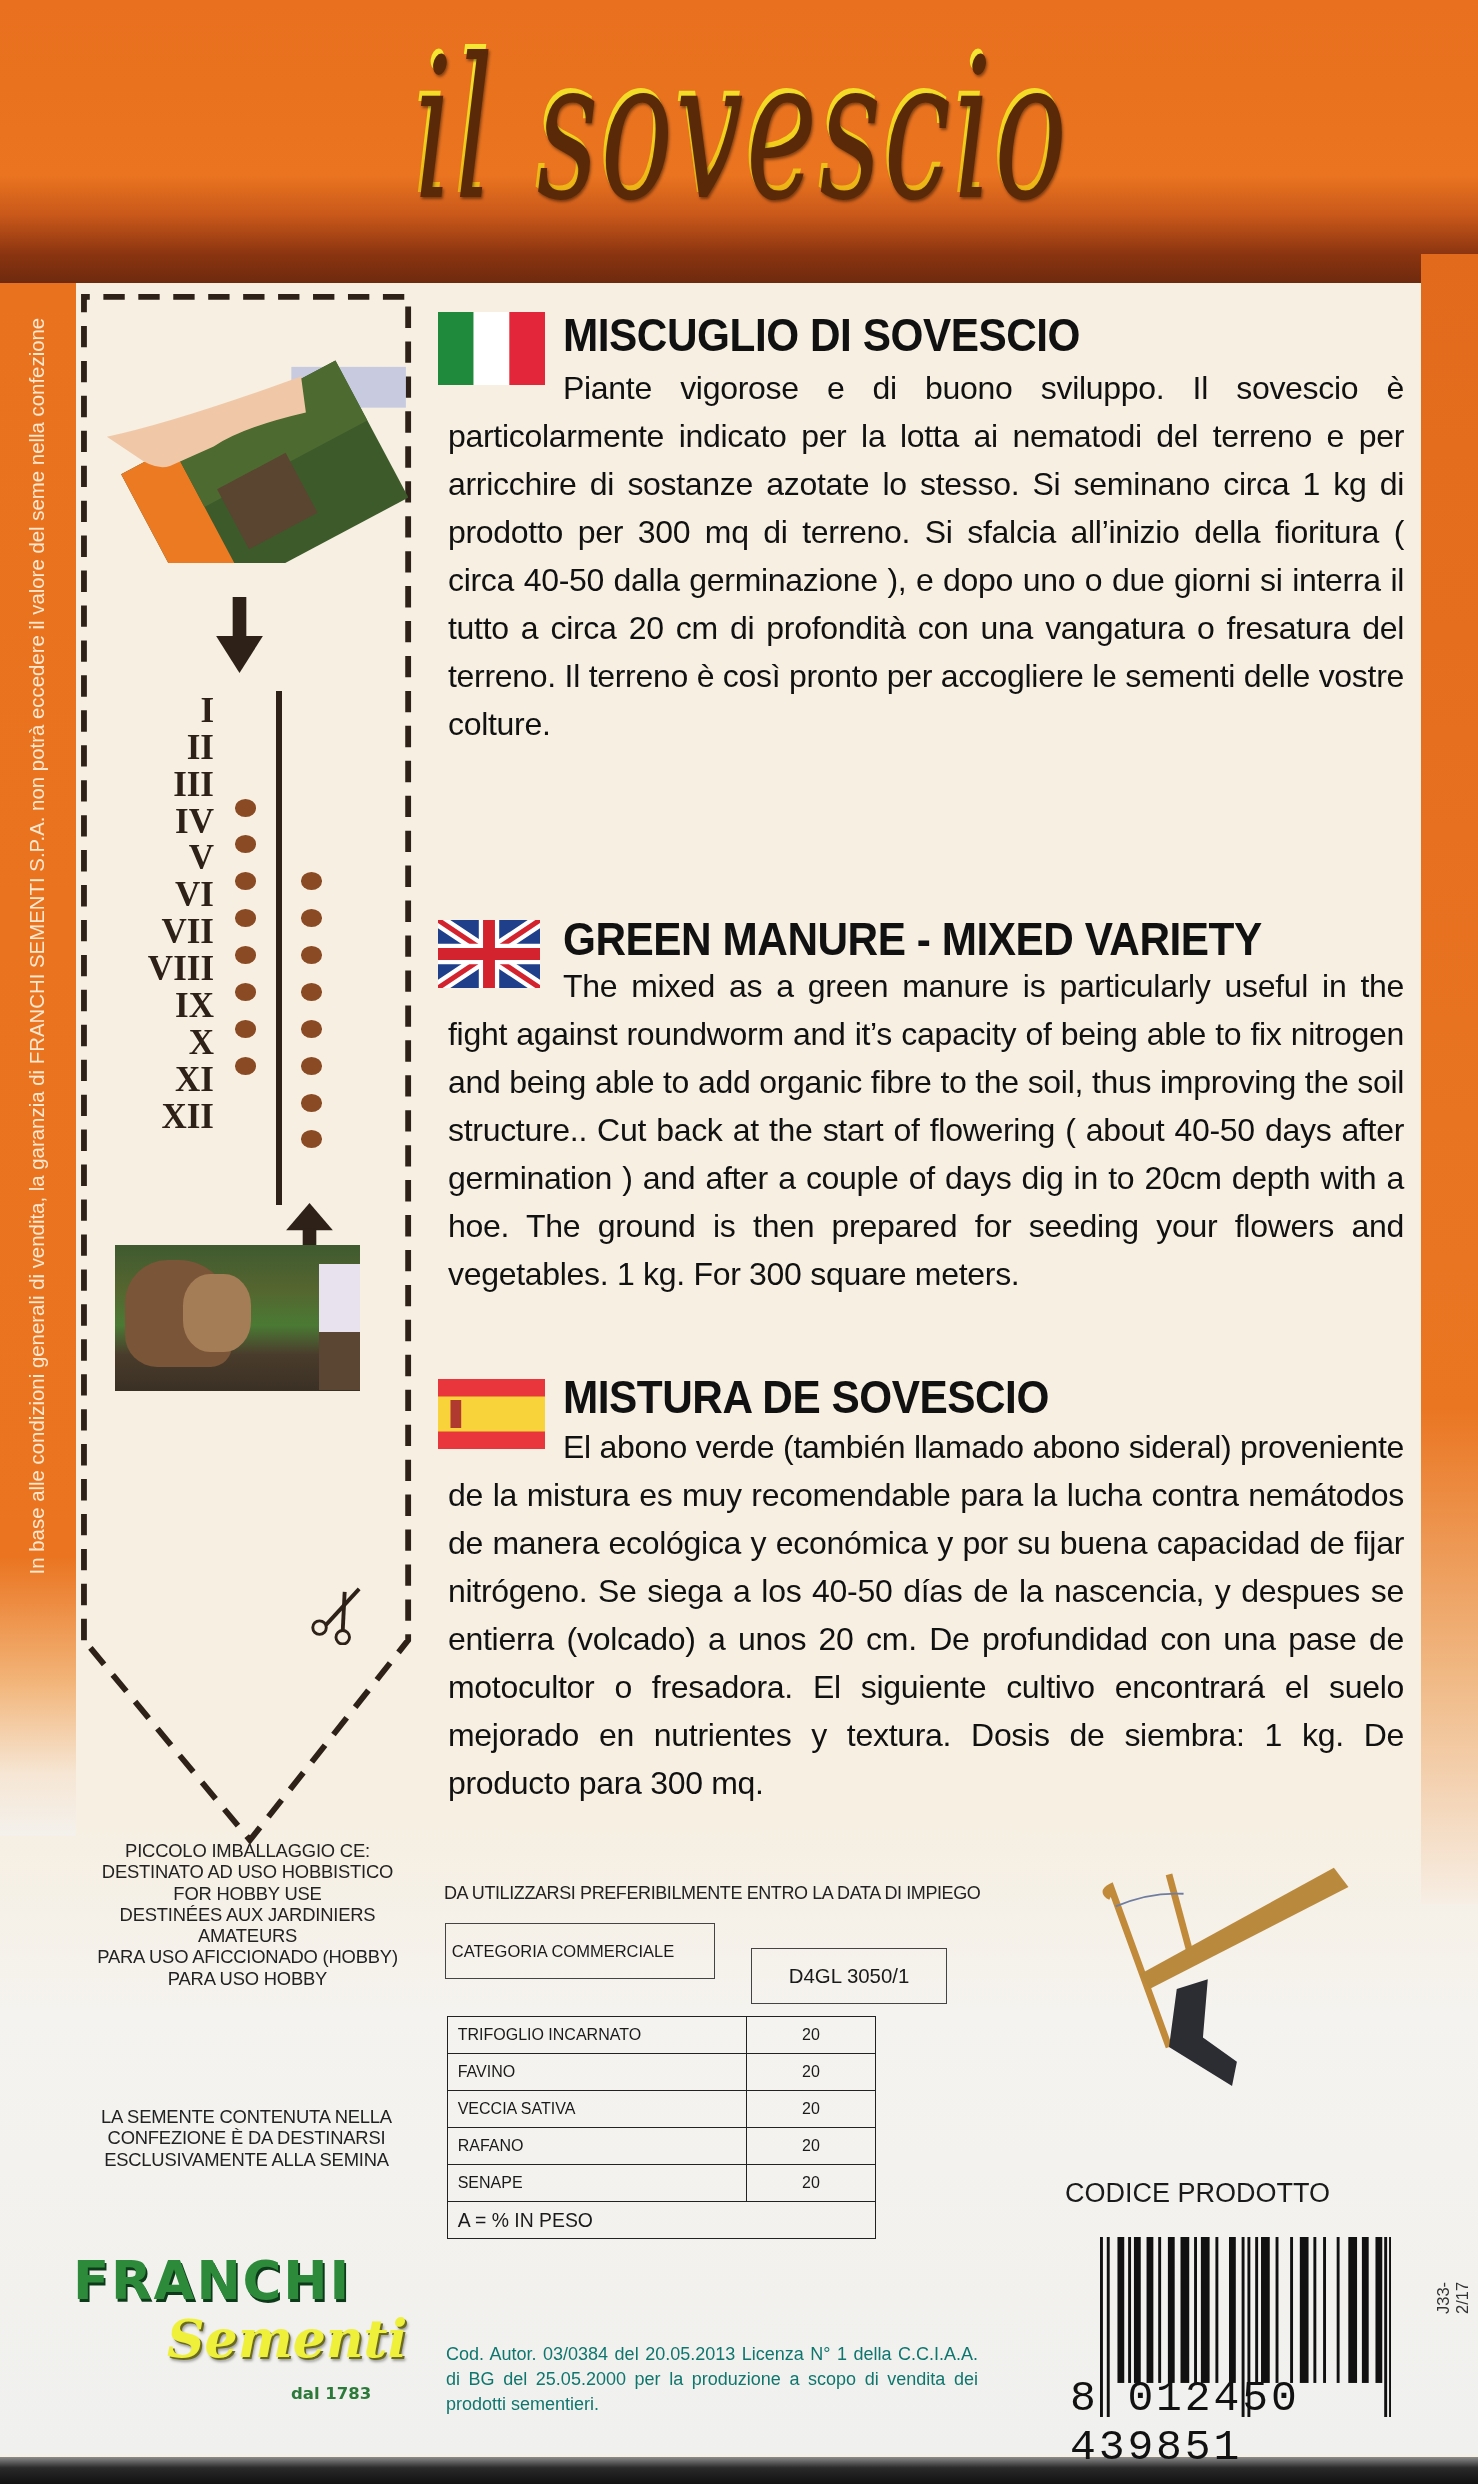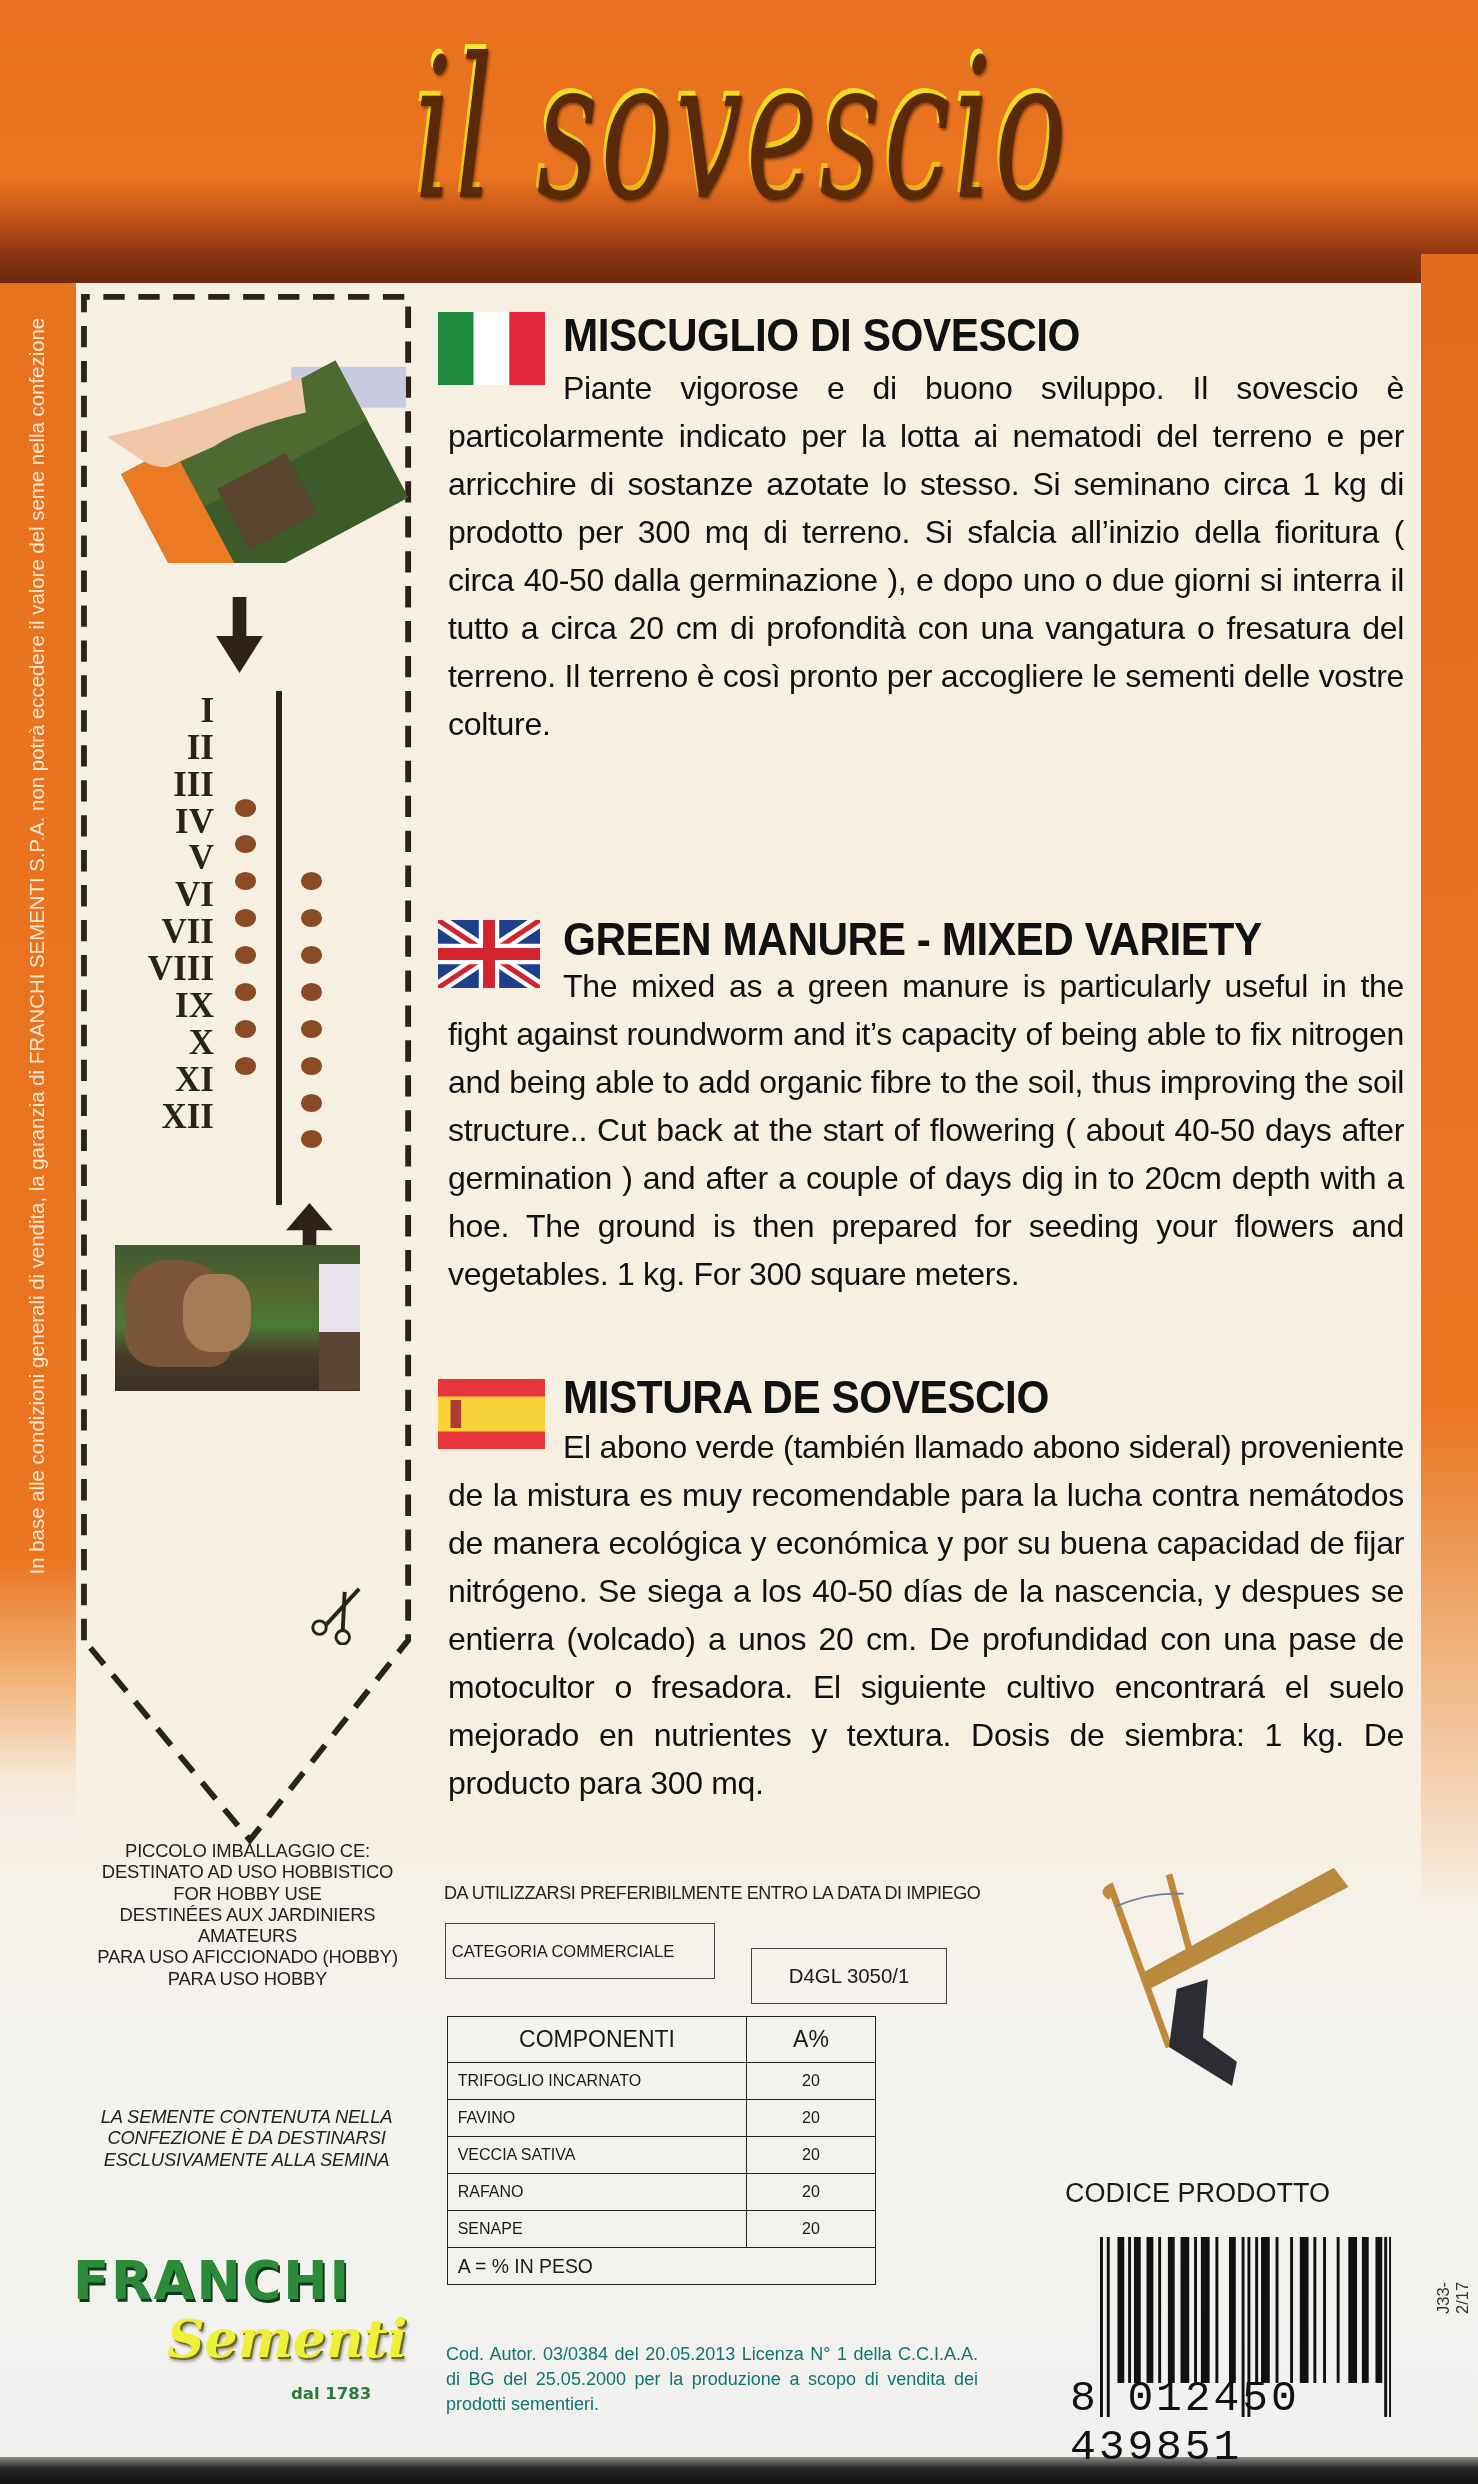--- a/index.html
+++ b/index.html
@@ -162,44 +162,40 @@
 <div class="body-text" style="top:1423px"><span class="indent"></span><span>El abono verde (también llamado abono sideral) proveniente de la mistura es muy recomendable para la lucha contra nemátodos de manera ecológica y económica y por su buena capacidad de fijar nitrógeno. Se siega a los 40-50 días de la nascencia, y despues se entierra (volcado) a unos 20 cm. De profundidad con una pase de motocultor o fresadora. El siguiente cultivo encontrará el suelo mejorado en nutrientes y textura. Dosis de siembra: 1 kg. De producto para 300 mq.</span></div>
 
 <div class="caps-c" style="left:92px;top:1840px;width:311px;">
   <div>PICCOLO IMBALLAGGIO CE:</div>
   <div>DESTINATO AD USO HOBBISTICO</div>
   <div>FOR HOBBY USE</div>
   <div>DESTINÉES AUX JARDINIERS AMATEURS</div>
   <div>PARA USO AFICCIONADO (HOBBY)</div>
   <div>PARA USO HOBBY</div>
 </div>
-<div class="caps-c" style="left:89px;top:2106px;width:315px;text-align:center;font-style:italic;">
+<div class="caps-c" style="left:89px;top:2106px;width:315px;text-align:center;">
   <div>LA SEMENTE CONTENUTA NELLA</div>
   <div>CONFEZIONE È DA DESTINARSI</div>
   <div>ESCLUSIVAMENTE ALLA SEMINA</div>
 </div>
 
 <div id="franchi">FRANCHI</div>
 <div id="sementi">Sementi</div>
 <div id="dal">dal 1783</div>
 
 <div class="abs" style="left:444px;top:1883px;font-size:18px;color:#222;letter-spacing:-0.4px;">DA UTILIZZARSI PREFERIBILMENTE ENTRO LA DATA DI IMPIEGO</div>
 <div class="box" style="left:445px;top:1923px;width:262px;height:54px;padding-left:5.8px;">
     <span>CATEGORIA COMMERCIALE</span>
   </div>
 <div class="box" style="left:751px;top:1948px;width:194px;height:54px;justify-content:center;font-size:20.4px;">
     <span>D4GL 3050/1</span>
   </div>
 
 <table id="comp">
   <tbody>
-      <tr>
-    <th>COMPONENTI</th>
-    <th>A%</th>
-  </tr>
   <tr>
     <td>TRIFOGLIO INCARNATO</td>
     <td class="pct">20</td>
   </tr>
   <tr>
     <td>FAVINO</td>
     <td class="pct">20</td>
   </tr>
   <tr>
     <td>VECCIA SATIVA</td>

